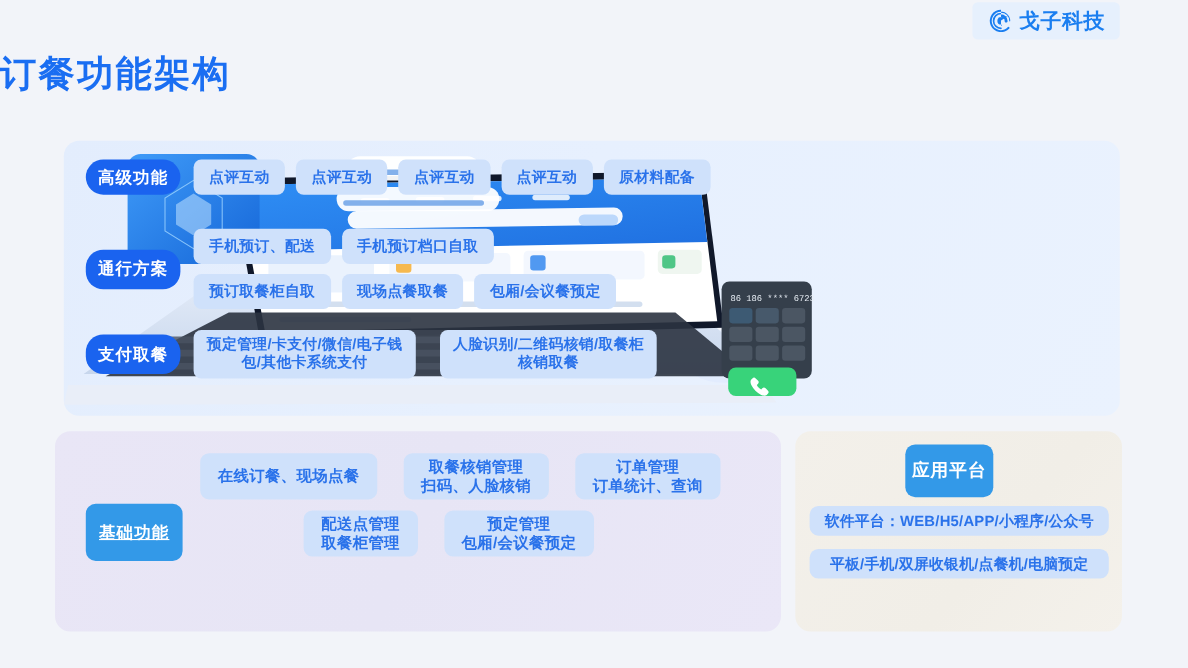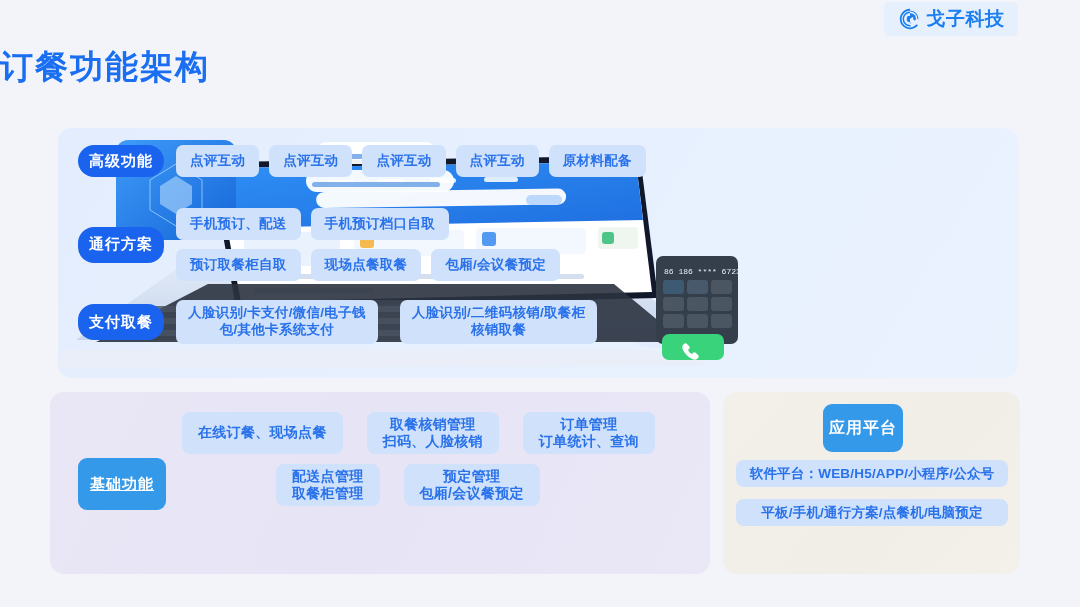--- a/index.html
+++ b/index.html
@@ -327,21 +327,21 @@
       <div class="pill">手机预订档口自取</div>
       <div class="pill">预订取餐柜自取</div>
       <div class="pill">现场点餐取餐</div>
       <div class="pill">包厢/会议餐预定</div>
     </div>
   </div>
 
   <div class="row" style="top:172px;">
     <div class="row-label r3">支付取餐</div>
     <div class="items">
-      <div class="pill two">人脸识别/卡支付/微信/电子钱
+      <div class="pill two">预定管理/卡支付/微信/电子钱
 包/其他卡系统支付</div>
       <div class="pill two" style="margin-left:12px;">人脸识别/二维码核销/取餐柜
 核销取餐</div>
     </div>
   </div>
 </div>
 
 <div class="bottom-left">
   <div class="basic-label">基础功能</div>
   <div class="basic-items">
@@ -358,15 +358,15 @@
       <div class="pill-lg">预定管理
 包厢/会议餐预定</div>
     </div>
   </div>
 </div>
 
 <div class="bottom-right">
   <div class="platform-label">应用平台</div>
   <div class="platform-items">
     <div class="pill-wide">软件平台：WEB/H5/APP/小程序/公众号</div>
-    <div class="pill-wide">平板/手机/通行方案/点餐机/电脑预定</div>
+    <div class="pill-wide">平板/手机/双屏收银机/点餐机/电脑预定</div>
   </div>
 </div>
 
 </body></html>

